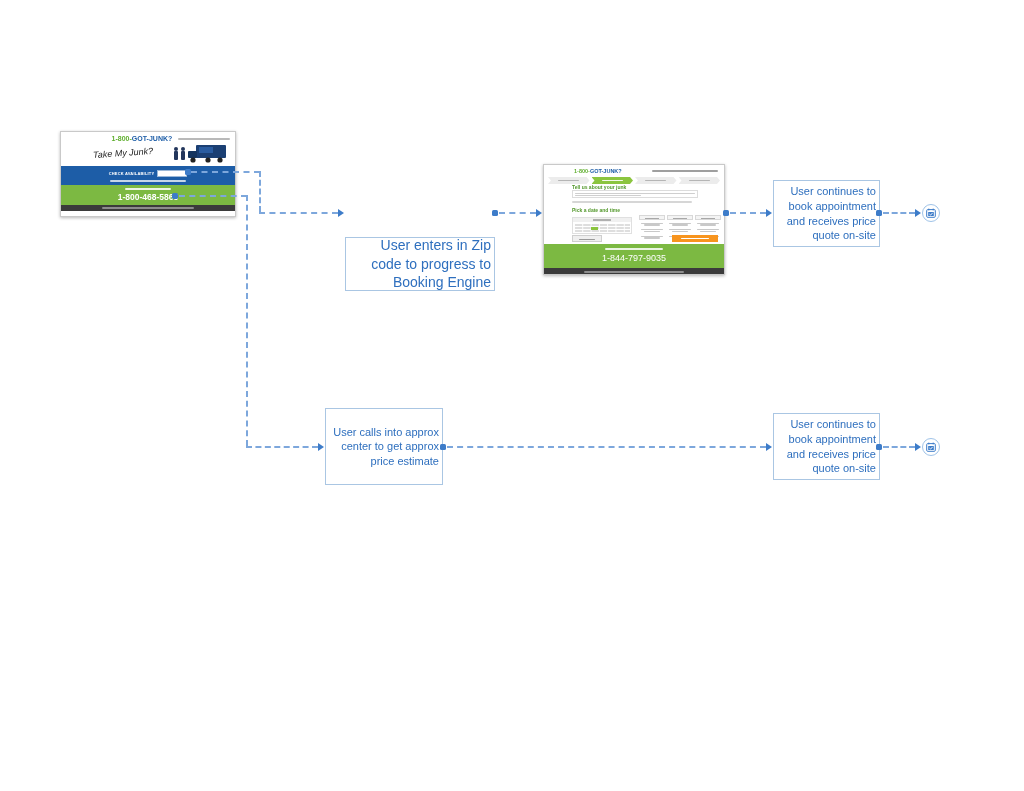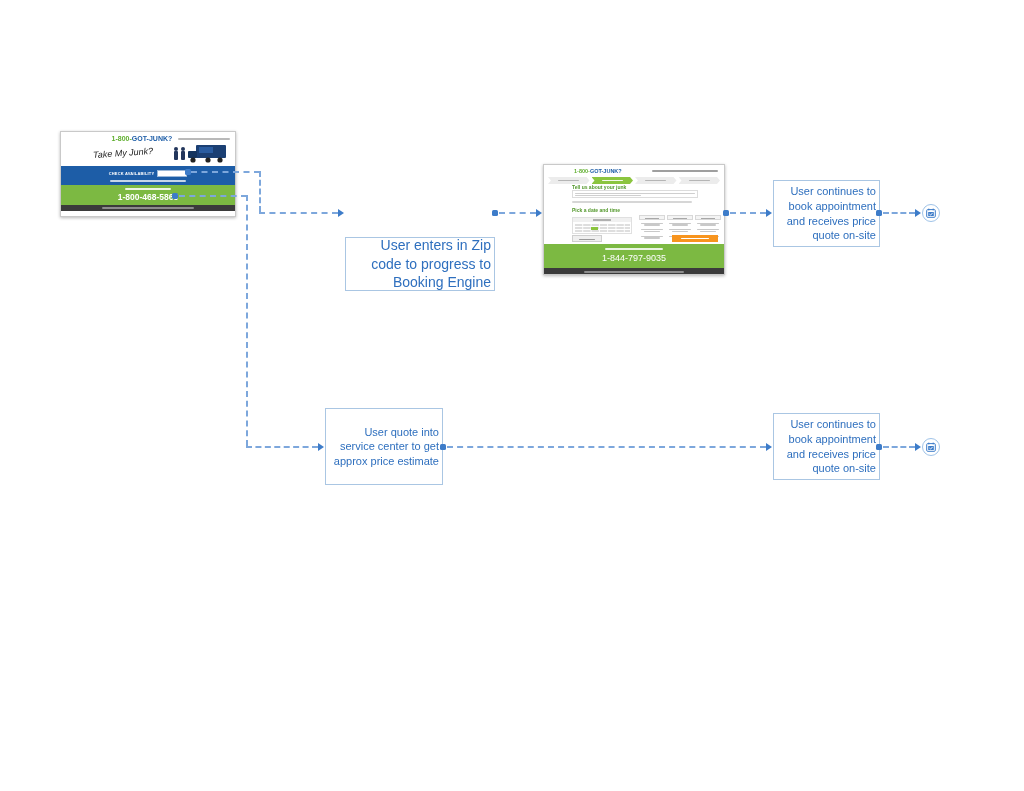--- a/index.html
+++ b/index.html
@@ -189,21 +189,21 @@
 
   <div class="flow-box" style="left:345px;top:197px;width:150px;height:54px;font-size:14px;margin-top:40px;">
     <span>User enters in Zip code to progress to Booking Engine</span>
   </div>
 
   <div class="flow-box" style="left:773px;top:180px;width:107px;height:67px;">
     <span>User continues to book appointment and receives price quote on-site</span>
   </div>
 
   <div class="flow-box" style="left:325px;top:408px;width:118px;height:77px;">
-    <span>User quote into service center to get approx price estimate</span>
+    <span>User calls into approx center to get approx price estimate</span>
   </div>
 
   <div class="flow-box" style="left:773px;top:413px;width:107px;height:67px;">
     <span>User continues to book appointment and receives price quote on-site</span>
   </div>
 
   <div class="end-icon" style="left:922px;top:204px;">
     <svg width="10" height="10" viewBox="0 0 10 10">
       <rect x="0.7" y="1.6" width="8.6" height="7.7" rx="1" fill="none" stroke="#3d7cc9" stroke-width="1"></rect>
       <line x1="2.8" y1="0.6" x2="2.8" y2="2.4" stroke="#3d7cc9" stroke-width="1"></line>

